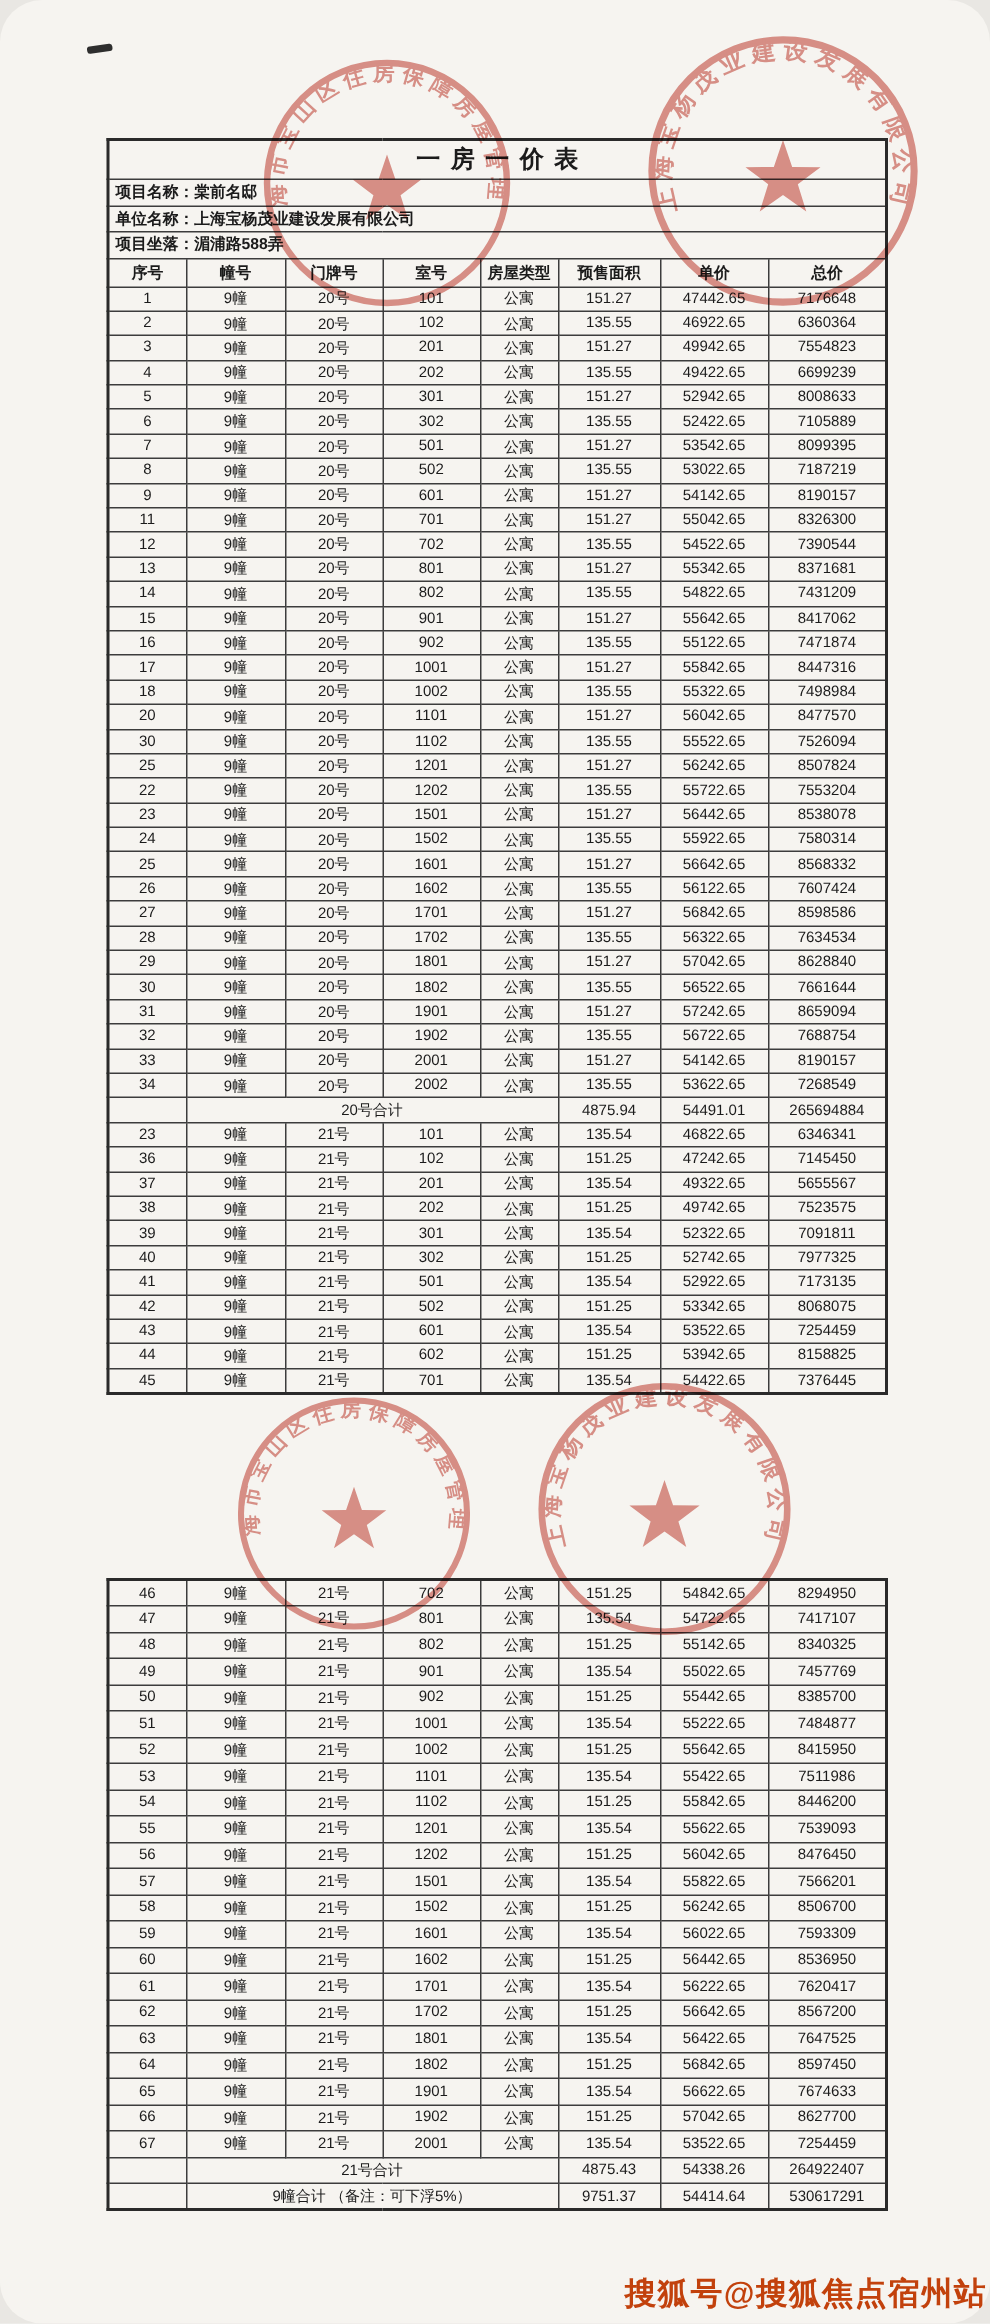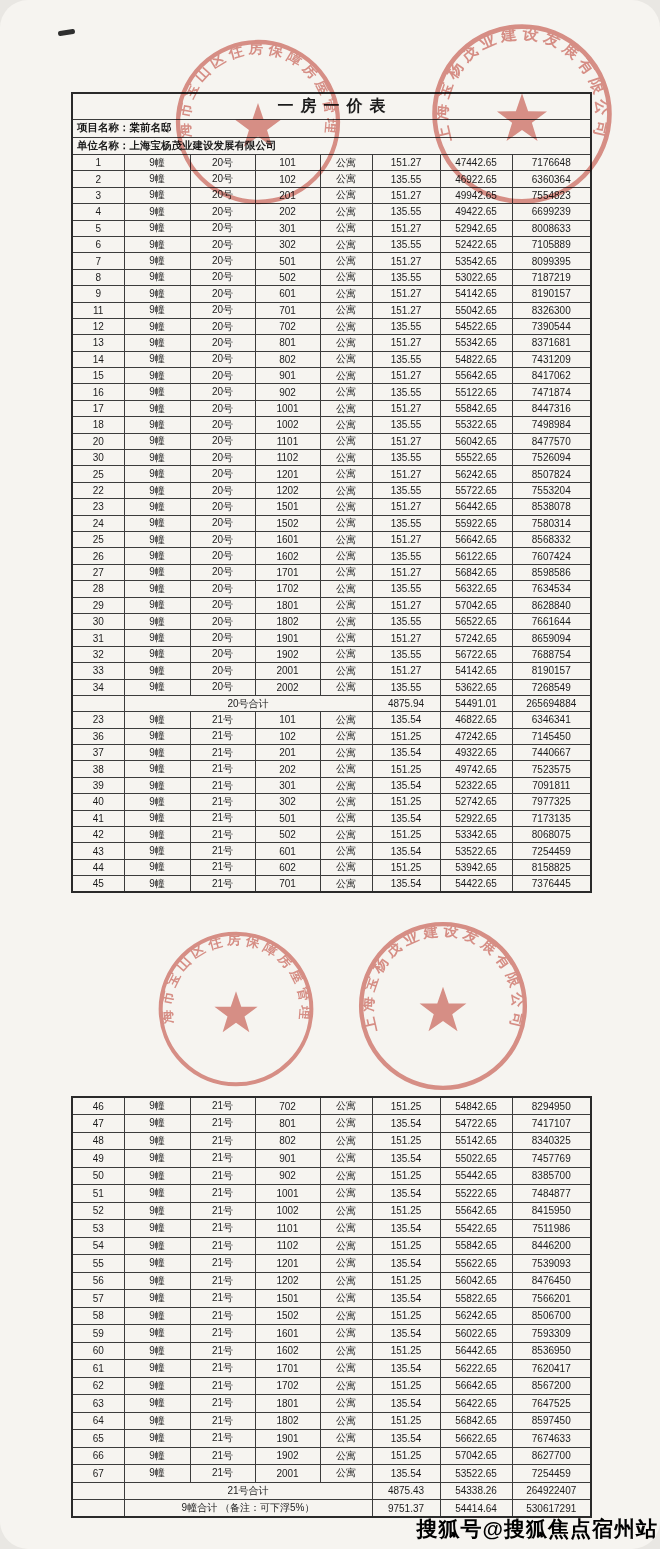--- a/index.html
+++ b/index.html
@@ -3,36 +3,36 @@
 <meta charset="utf-8">
 <style>
   html,body{margin:0;padding:0;background:#e9e7e3;}
   .screen{
     position:relative;width:660px;height:1549px;margin:0 auto;
     background:#f6f4f0;overflow:hidden;
     font-family:"Liberation Sans","DejaVu Sans",sans-serif;color:#1b1b1b;border-radius:28px;
   }
   table{border-collapse:collapse;table-layout:fixed;position:absolute;left:71px;width:519px;border:2px solid #2a2a2a;}
   .t1{top:92px;}
-  .t2{top:1096px;}
+  .t2{top:1052px;}
   td,th{border:1px solid #3c3c3c;text-align:center;font-size:10px;font-weight:normal;padding:0;overflow:hidden;white-space:nowrap;}
   tr.title-row td{height:25px;font-size:16px;font-weight:bold;letter-spacing:7px;padding-left:7px;}
   tr.info-row td{height:16.5px;text-align:left;font-weight:bold;font-size:10.5px;padding-left:4px;}
   tr.header-row th{height:18px;font-size:10.5px;font-weight:bold;}
   .t1 tbody tr{height:16.4px;}
   .t2 tbody tr{height:17.5px;}
   .stamp{position:absolute;color:#c23b2e;opacity:.55;mix-blend-mode:multiply;pointer-events:none;z-index:5;}
   .stamp svg{width:100%;height:100%;overflow:visible;display:block;}
   .stamp .ring{fill:none;stroke:currentColor;stroke-width:5;}
   .stamp .star{fill:currentColor;}
   .stamp .seal-text{fill:currentColor;font-size:17px;font-weight:bold;letter-spacing:5px;text-anchor:middle;font-family:"Liberation Sans","DejaVu Sans",sans-serif;}
   .ink-mark{position:absolute;left:58px;top:30px;width:17px;height:5px;background:#2e2e2e;transform:rotate(-8deg);border-radius:2px;}
   .watermark{
     position:absolute;right:2px;bottom:6px;
-    font-size:21px;font-weight:bold;color:#000000;letter-spacing:1px;white-space:nowrap;
+    font-size:21px;font-weight:bold;color:#c2410c;letter-spacing:1px;white-space:nowrap;
   }
 </style>
 </head>
 <body>
 
 <div class="screen">
 
   <div class="ink-mark"></div>
 
   <table class="t1">
@@ -49,20 +49,33 @@
     <thead>
       <tr class="title-row">
         <td colspan="8">一房一价表</td>
       </tr>
       <tr class="info-row">
         <td colspan="8">项目名称：棠前名邸</td>
       </tr>
       <tr class="info-row">
         <td colspan="8">单位名称：上海宝杨茂业建设发展有限公司</td>
       </tr>
+      <tr class="info-row">
+        <td colspan="8">项目坐落：湄浦路588弄</td>
+      </tr>
+      <tr class="header-row">
+        <th>序号</th>
+        <th>幢号</th>
+        <th>门牌号</th>
+        <th>室号</th>
+        <th>房屋类型</th>
+        <th>预售面积</th>
+        <th>单价</th>
+        <th>总价</th>
+      </tr>
     </thead>
     <tbody>
         <tr>
           <td>1</td>
           <td>9幢</td>
           <td>20号</td>
           <td>101</td>
           <td>公寓</td>
           <td>151.27</td>
           <td>47442.65</td>
@@ -416,21 +429,21 @@
           <td>7145450</td>
         </tr>
         <tr>
           <td>37</td>
           <td>9幢</td>
           <td>21号</td>
           <td>201</td>
           <td>公寓</td>
           <td>135.54</td>
           <td>49322.65</td>
-          <td>7440667</td>
+          <td>5655567</td>
         </tr>
         <tr>
           <td>38</td>
           <td>9幢</td>
           <td>21号</td>
           <td>202</td>
           <td>公寓</td>
           <td>151.25</td>
           <td>49742.65</td>
           <td>7523575</td>

